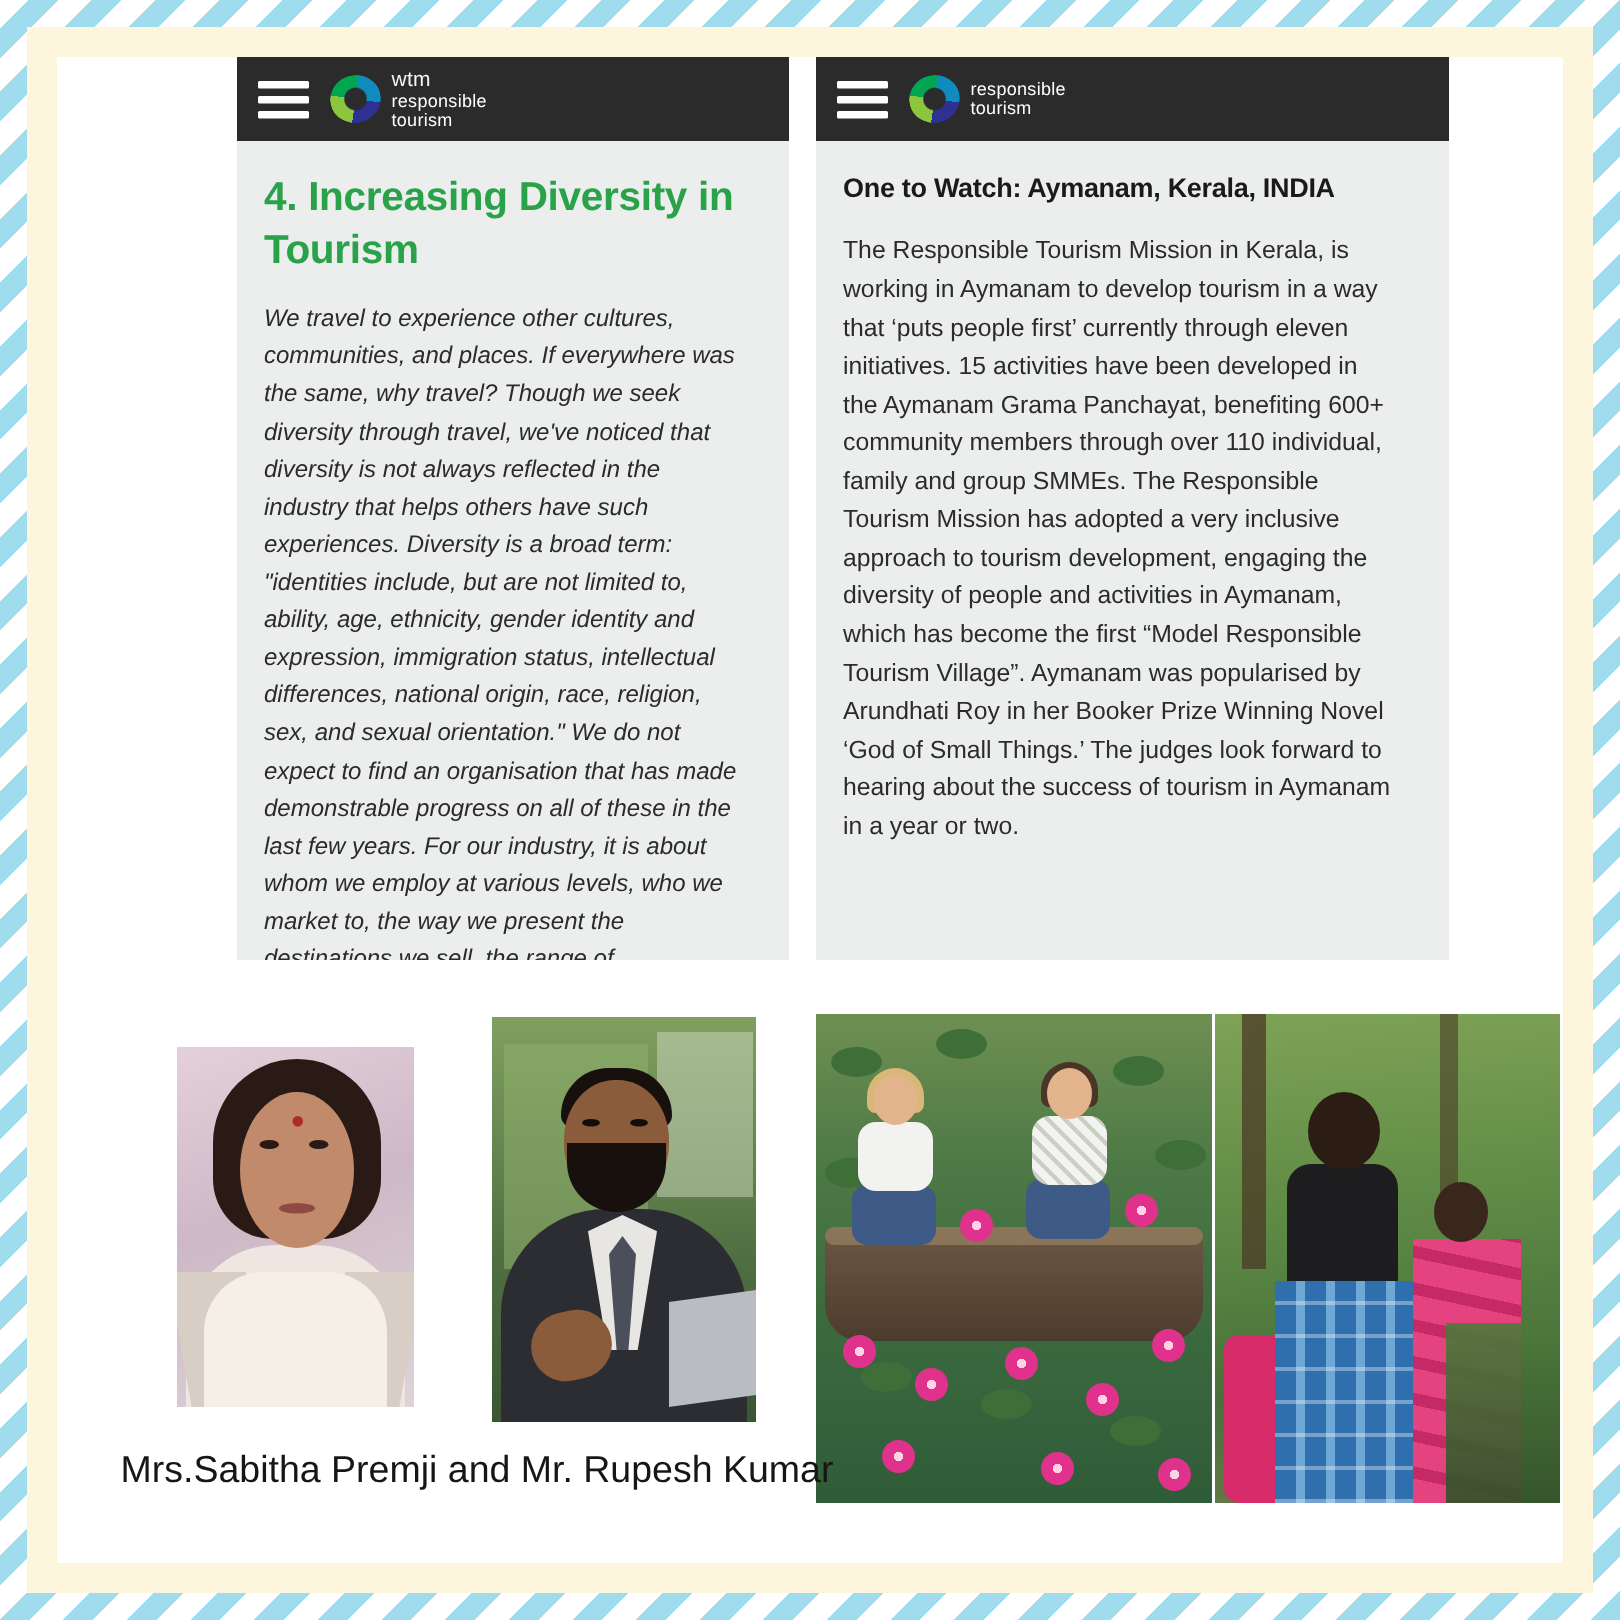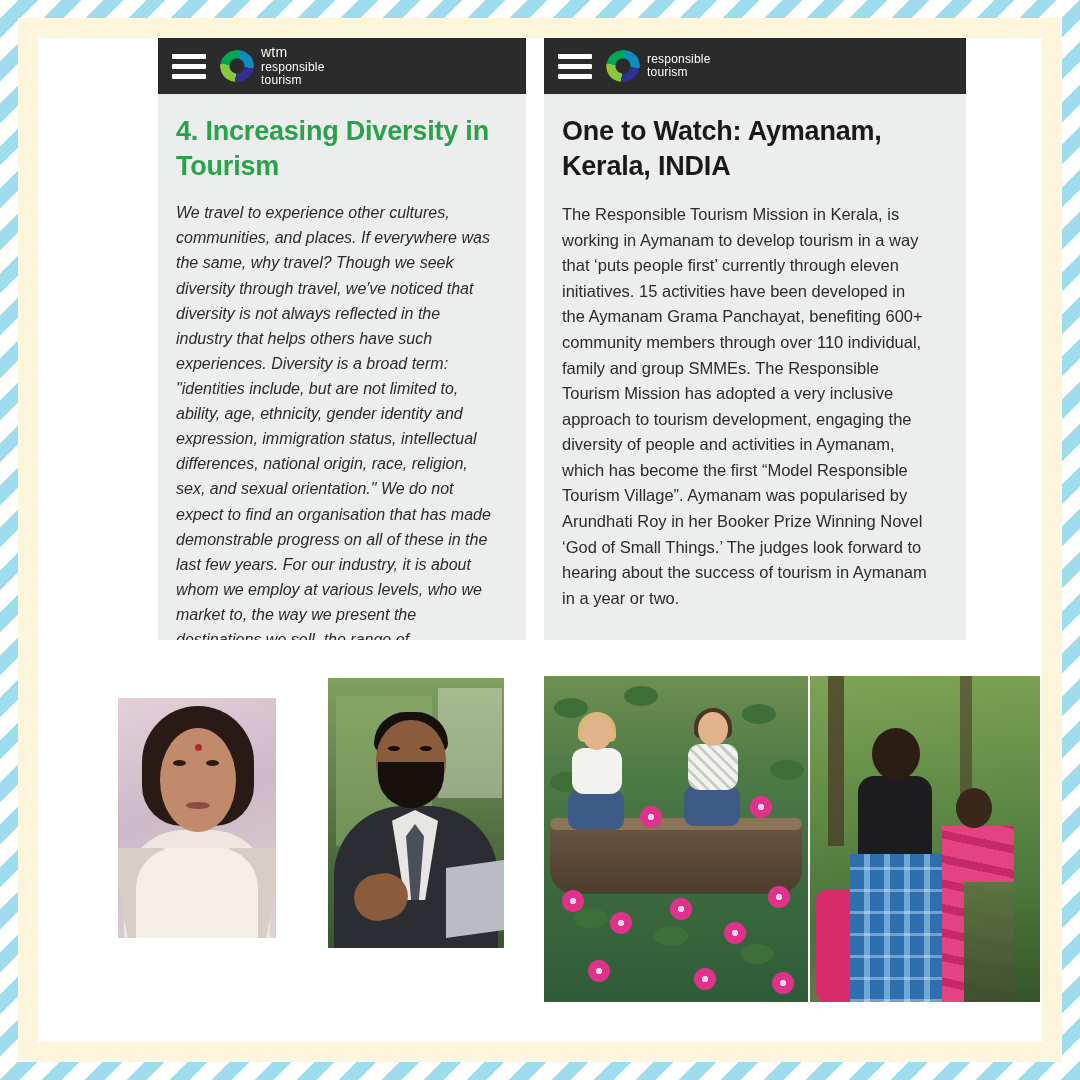--- a/index.html
+++ b/index.html
@@ -90,21 +90,21 @@
   .panel-title {
     color: #2aa24a;
     font-size: 27px;
     font-weight: bold;
     line-height: 1.3;
     margin: 4px 0 16px 0;
     letter-spacing: -0.2px;
   }
   .panel-title.dark {
     color: #1a1a1a;
-    font-size: 27px;
+    font-size: 18px;
     margin-bottom: 18px;
   }
   .panel-para {
     font-size: 16.5px;
     line-height: 1.55;
     color: #2b2b2b;
   }
   .panel-para.italic { font-style: italic; font-size: 16px; line-height: 1.57; }
 
   
@@ -320,15 +320,16 @@
         <div class="pink"></div>
         <div class="helper-head"></div>
         <div class="main-body"></div>
         <div class="main-head"></div>
         <div class="wrap"></div>
         <div class="wrap-h"></div>
         <div class="plant"></div>
       </div>
     </div>
 
+    <div class="caption">Mrs.Sabitha Premji and Mr. Rupesh Kumar</div>
 
   </div>
 </div>
 
 </body></html>

